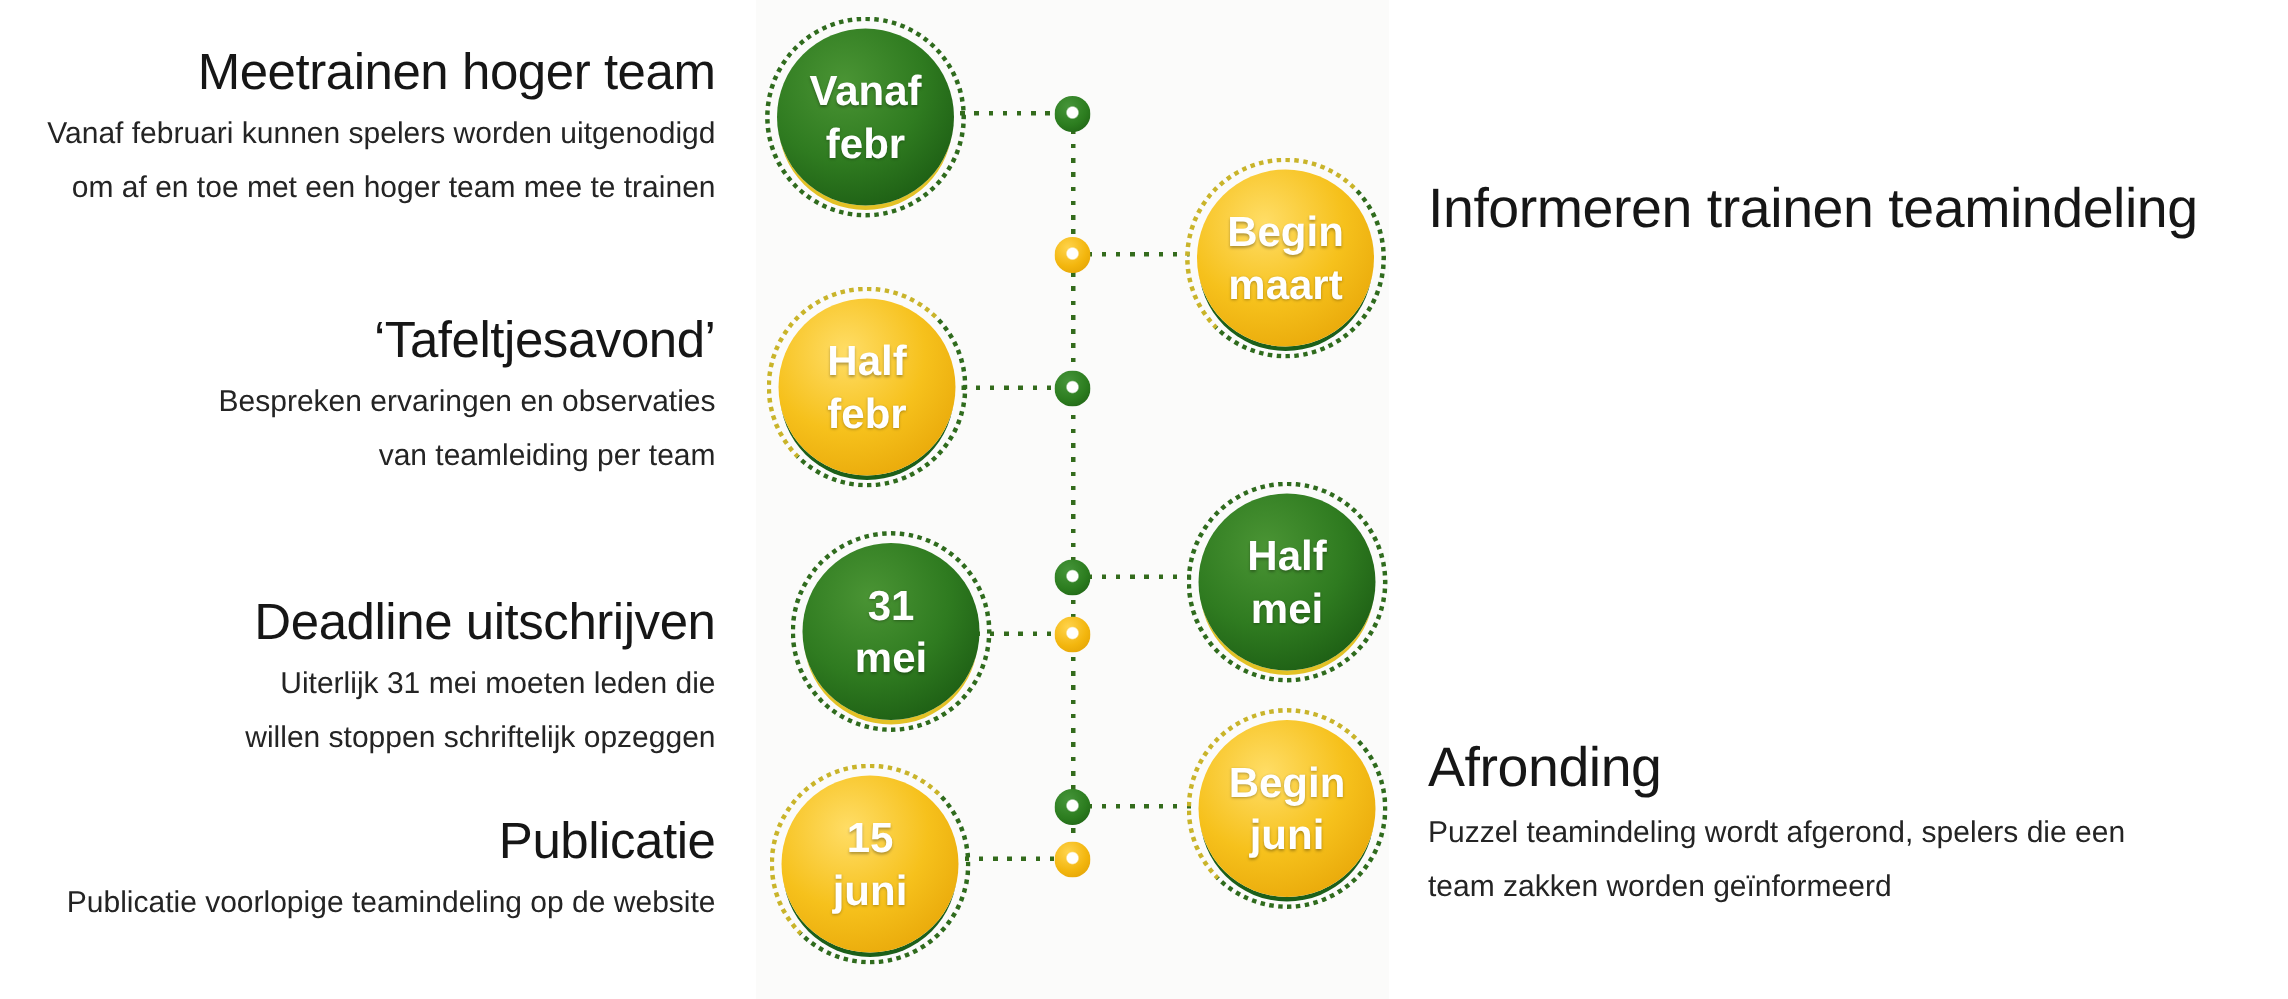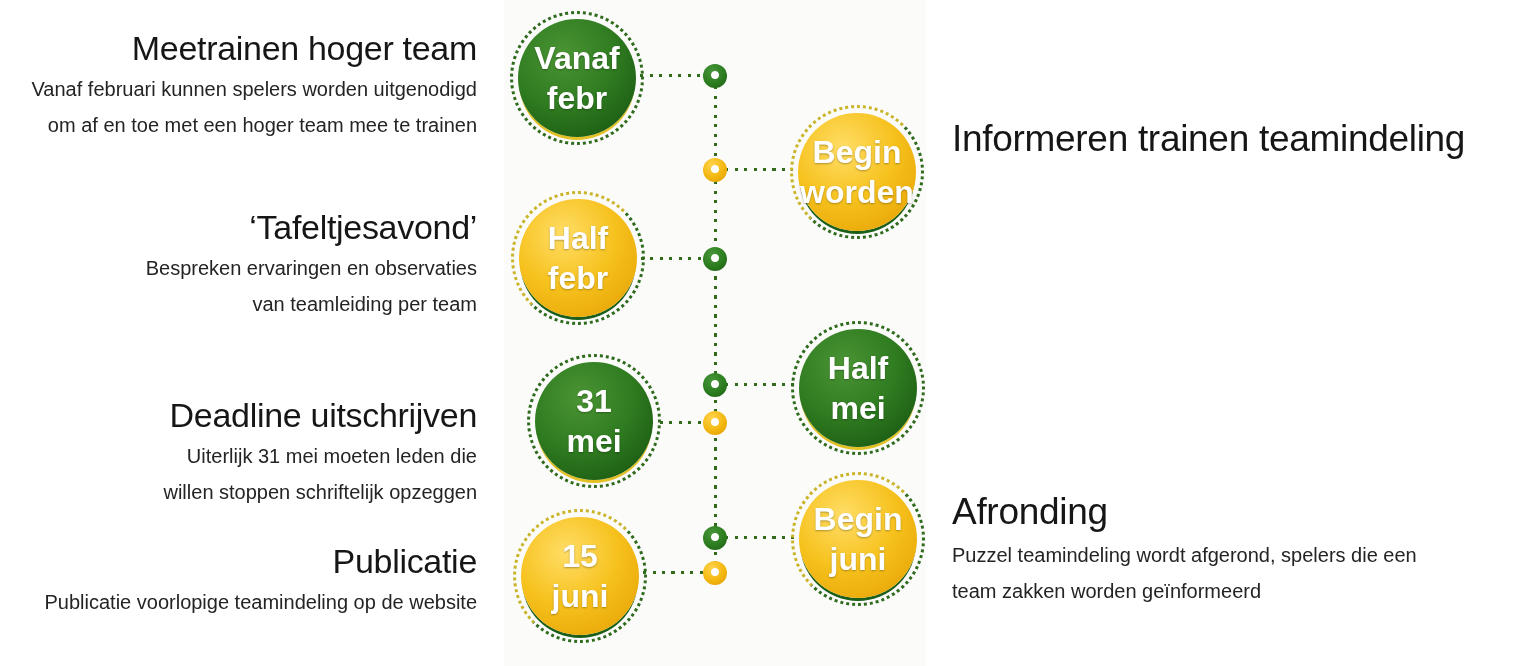--- a/index.html
+++ b/index.html
@@ -67,21 +67,21 @@
     box-sizing: content-box;
     z-index: 2;
   }
   .milestone.yellow { border-color: #c9b42a #2f6b1d #2f6b1d #c9b42a; }
   .circle {
     width: 118px; height: 118px;
     border-radius: 50%;
     display: flex; flex-direction: column;
     align-items: center; justify-content: center;
     color: #ffffff;
-    font-size: 32px; font-weight: 600; line-height: 1.25;
+    font-size: 28px; font-weight: 600; line-height: 1.25;
     text-align: center;
     text-shadow: 0 1px 2px rgba(0,0,0,0.3);
   }
   .milestone.green .circle {
     background: radial-gradient(circle at 38% 30%, #4a9434 0%, #2f7b20 48%, #1d5e14 82%, #174f10 100%);
     box-shadow: 0 4px 0 -1px #e3c125;
   }
   .milestone.yellow .circle {
     background: radial-gradient(circle at 38% 30%, #ffdd66 0%, #f6c11c 48%, #e9a90a 82%, #dd9c02 100%);
     box-shadow: 0 4px 0 -1px #1c5f1a;
@@ -158,21 +158,21 @@
   <div class="milestone green" style="left:495px; top:11px">
     <div class="circle">
       <span>Vanaf</span>
       <span>febr</span>
     </div>
   </div>
 
   <div class="milestone yellow" style="left:775px; top:105px">
     <div class="circle">
       <span>Begin</span>
-      <span>worden</span>
+      <span>maart</span>
     </div>
   </div>
 
   <div class="milestone yellow" style="left:496px; top:191px">
     <div class="circle">
       <span>Half</span>
       <span>febr</span>
     </div>
   </div>
 

